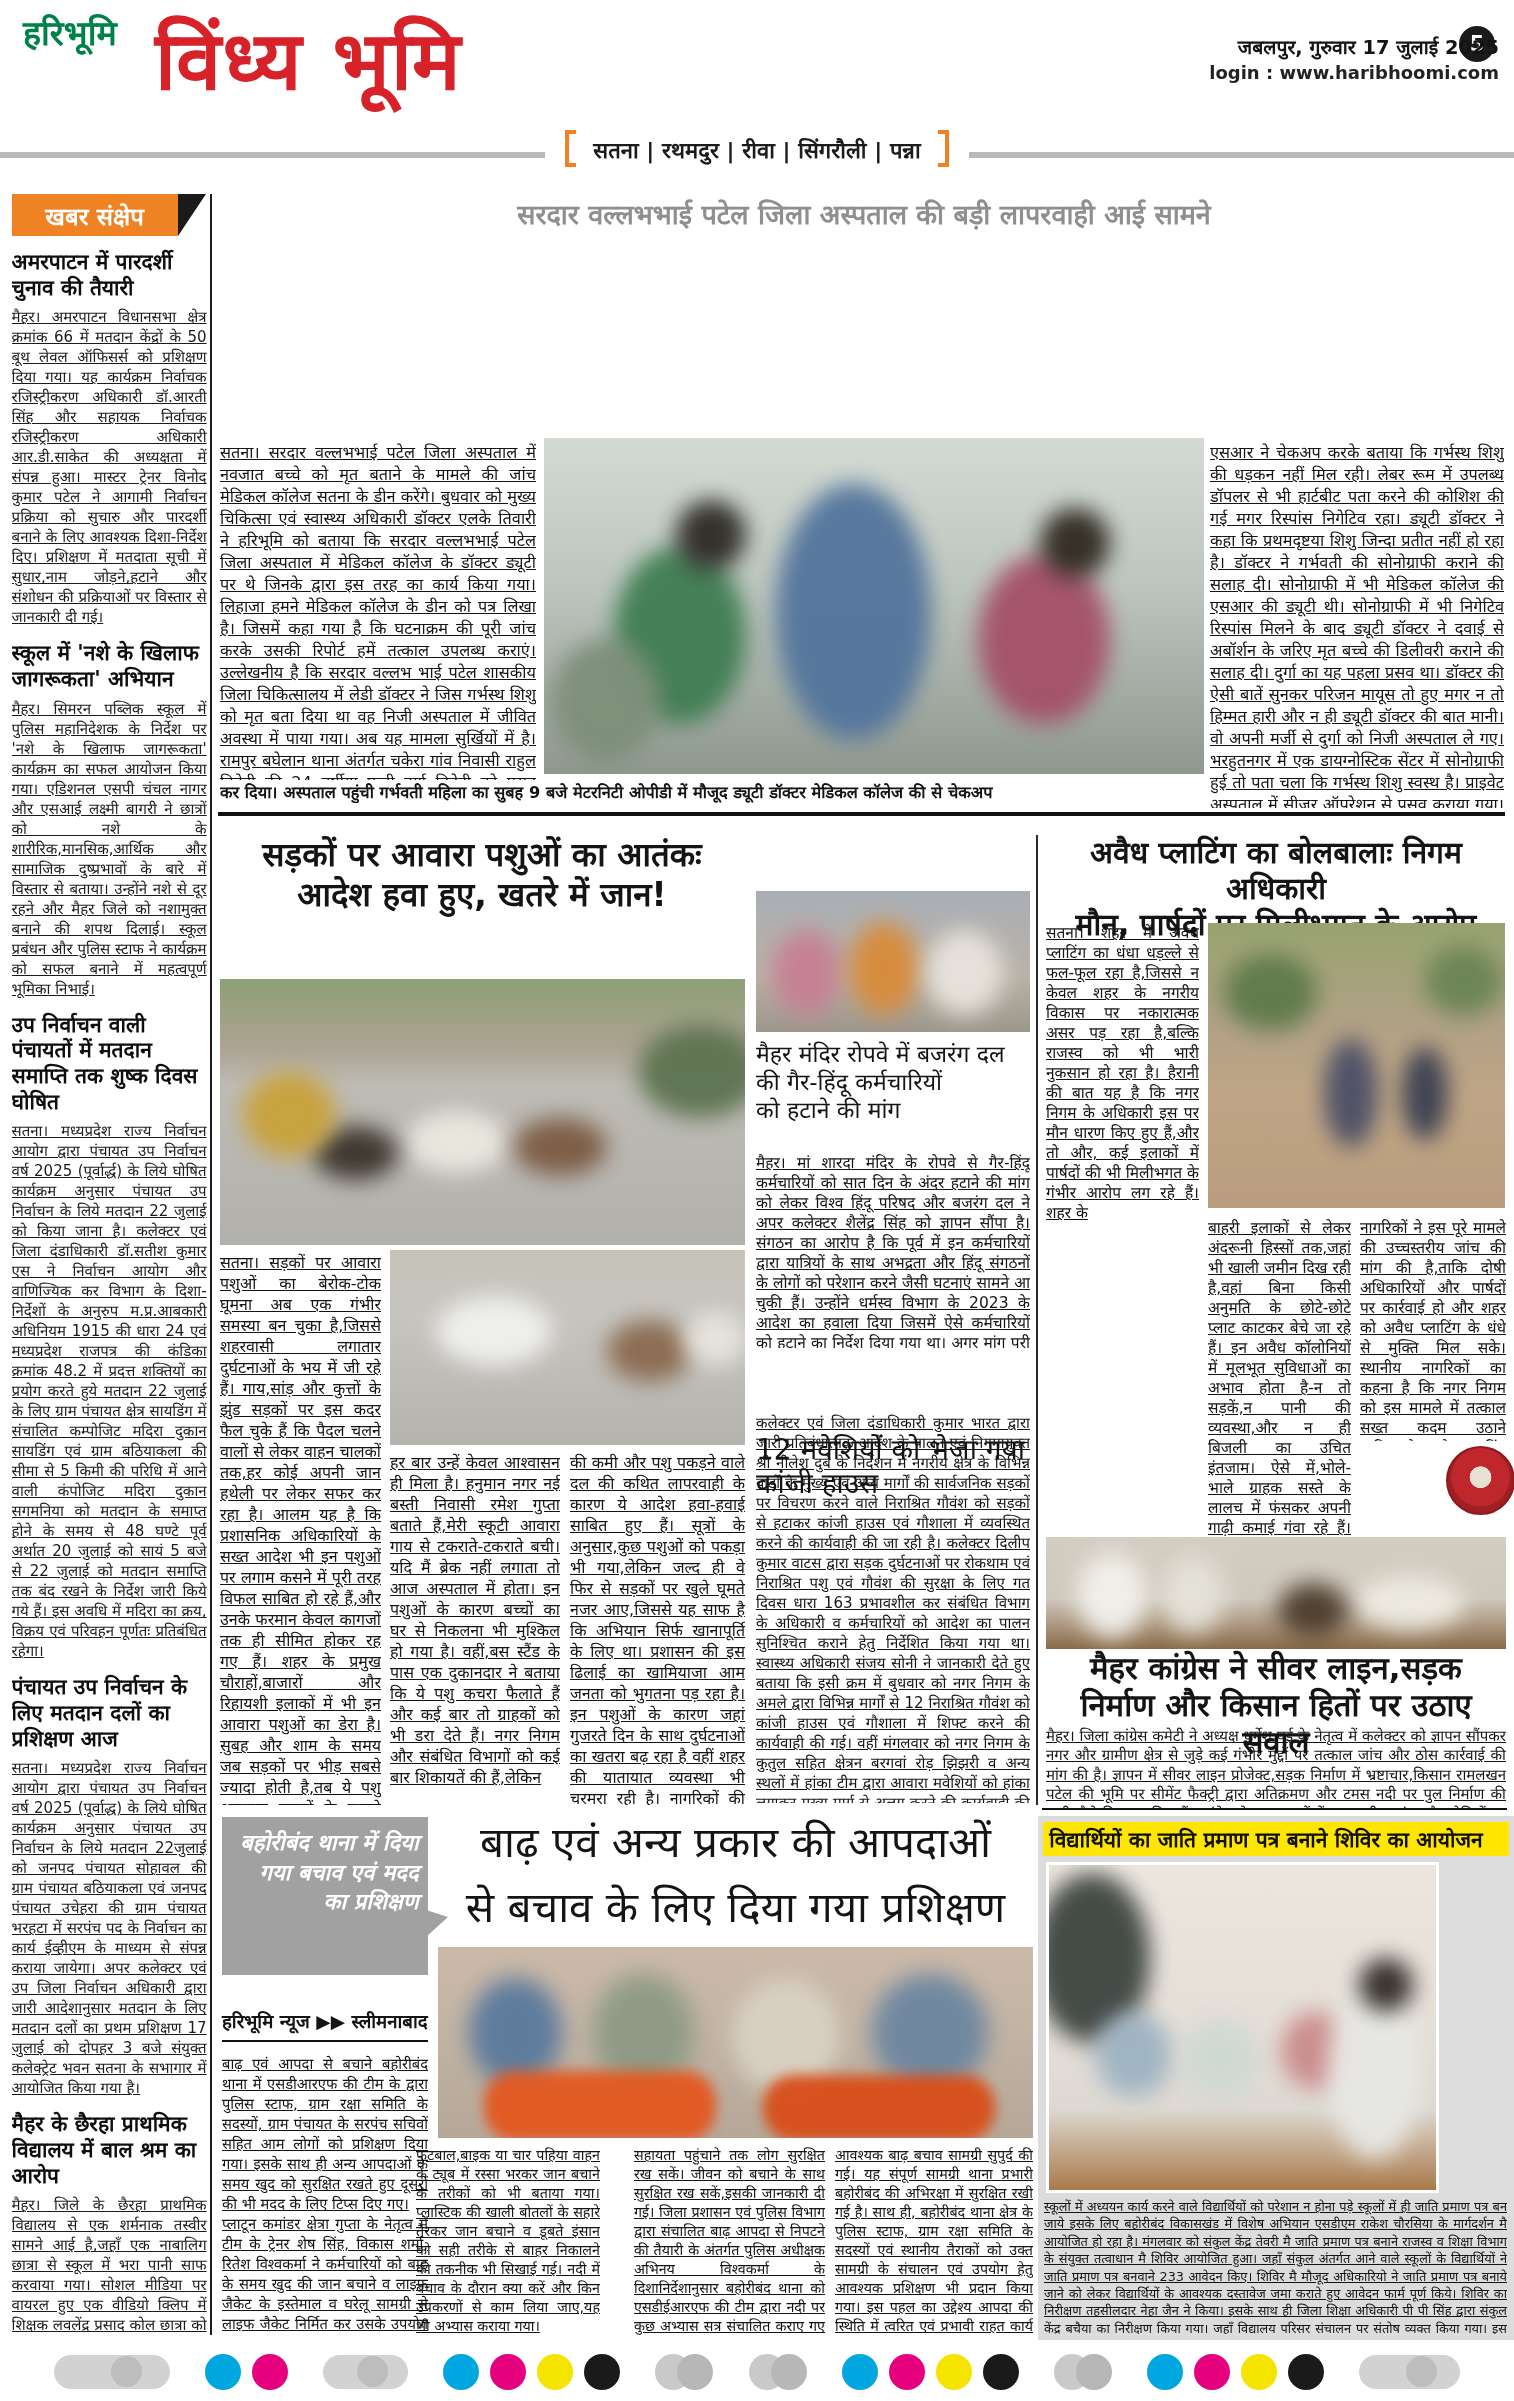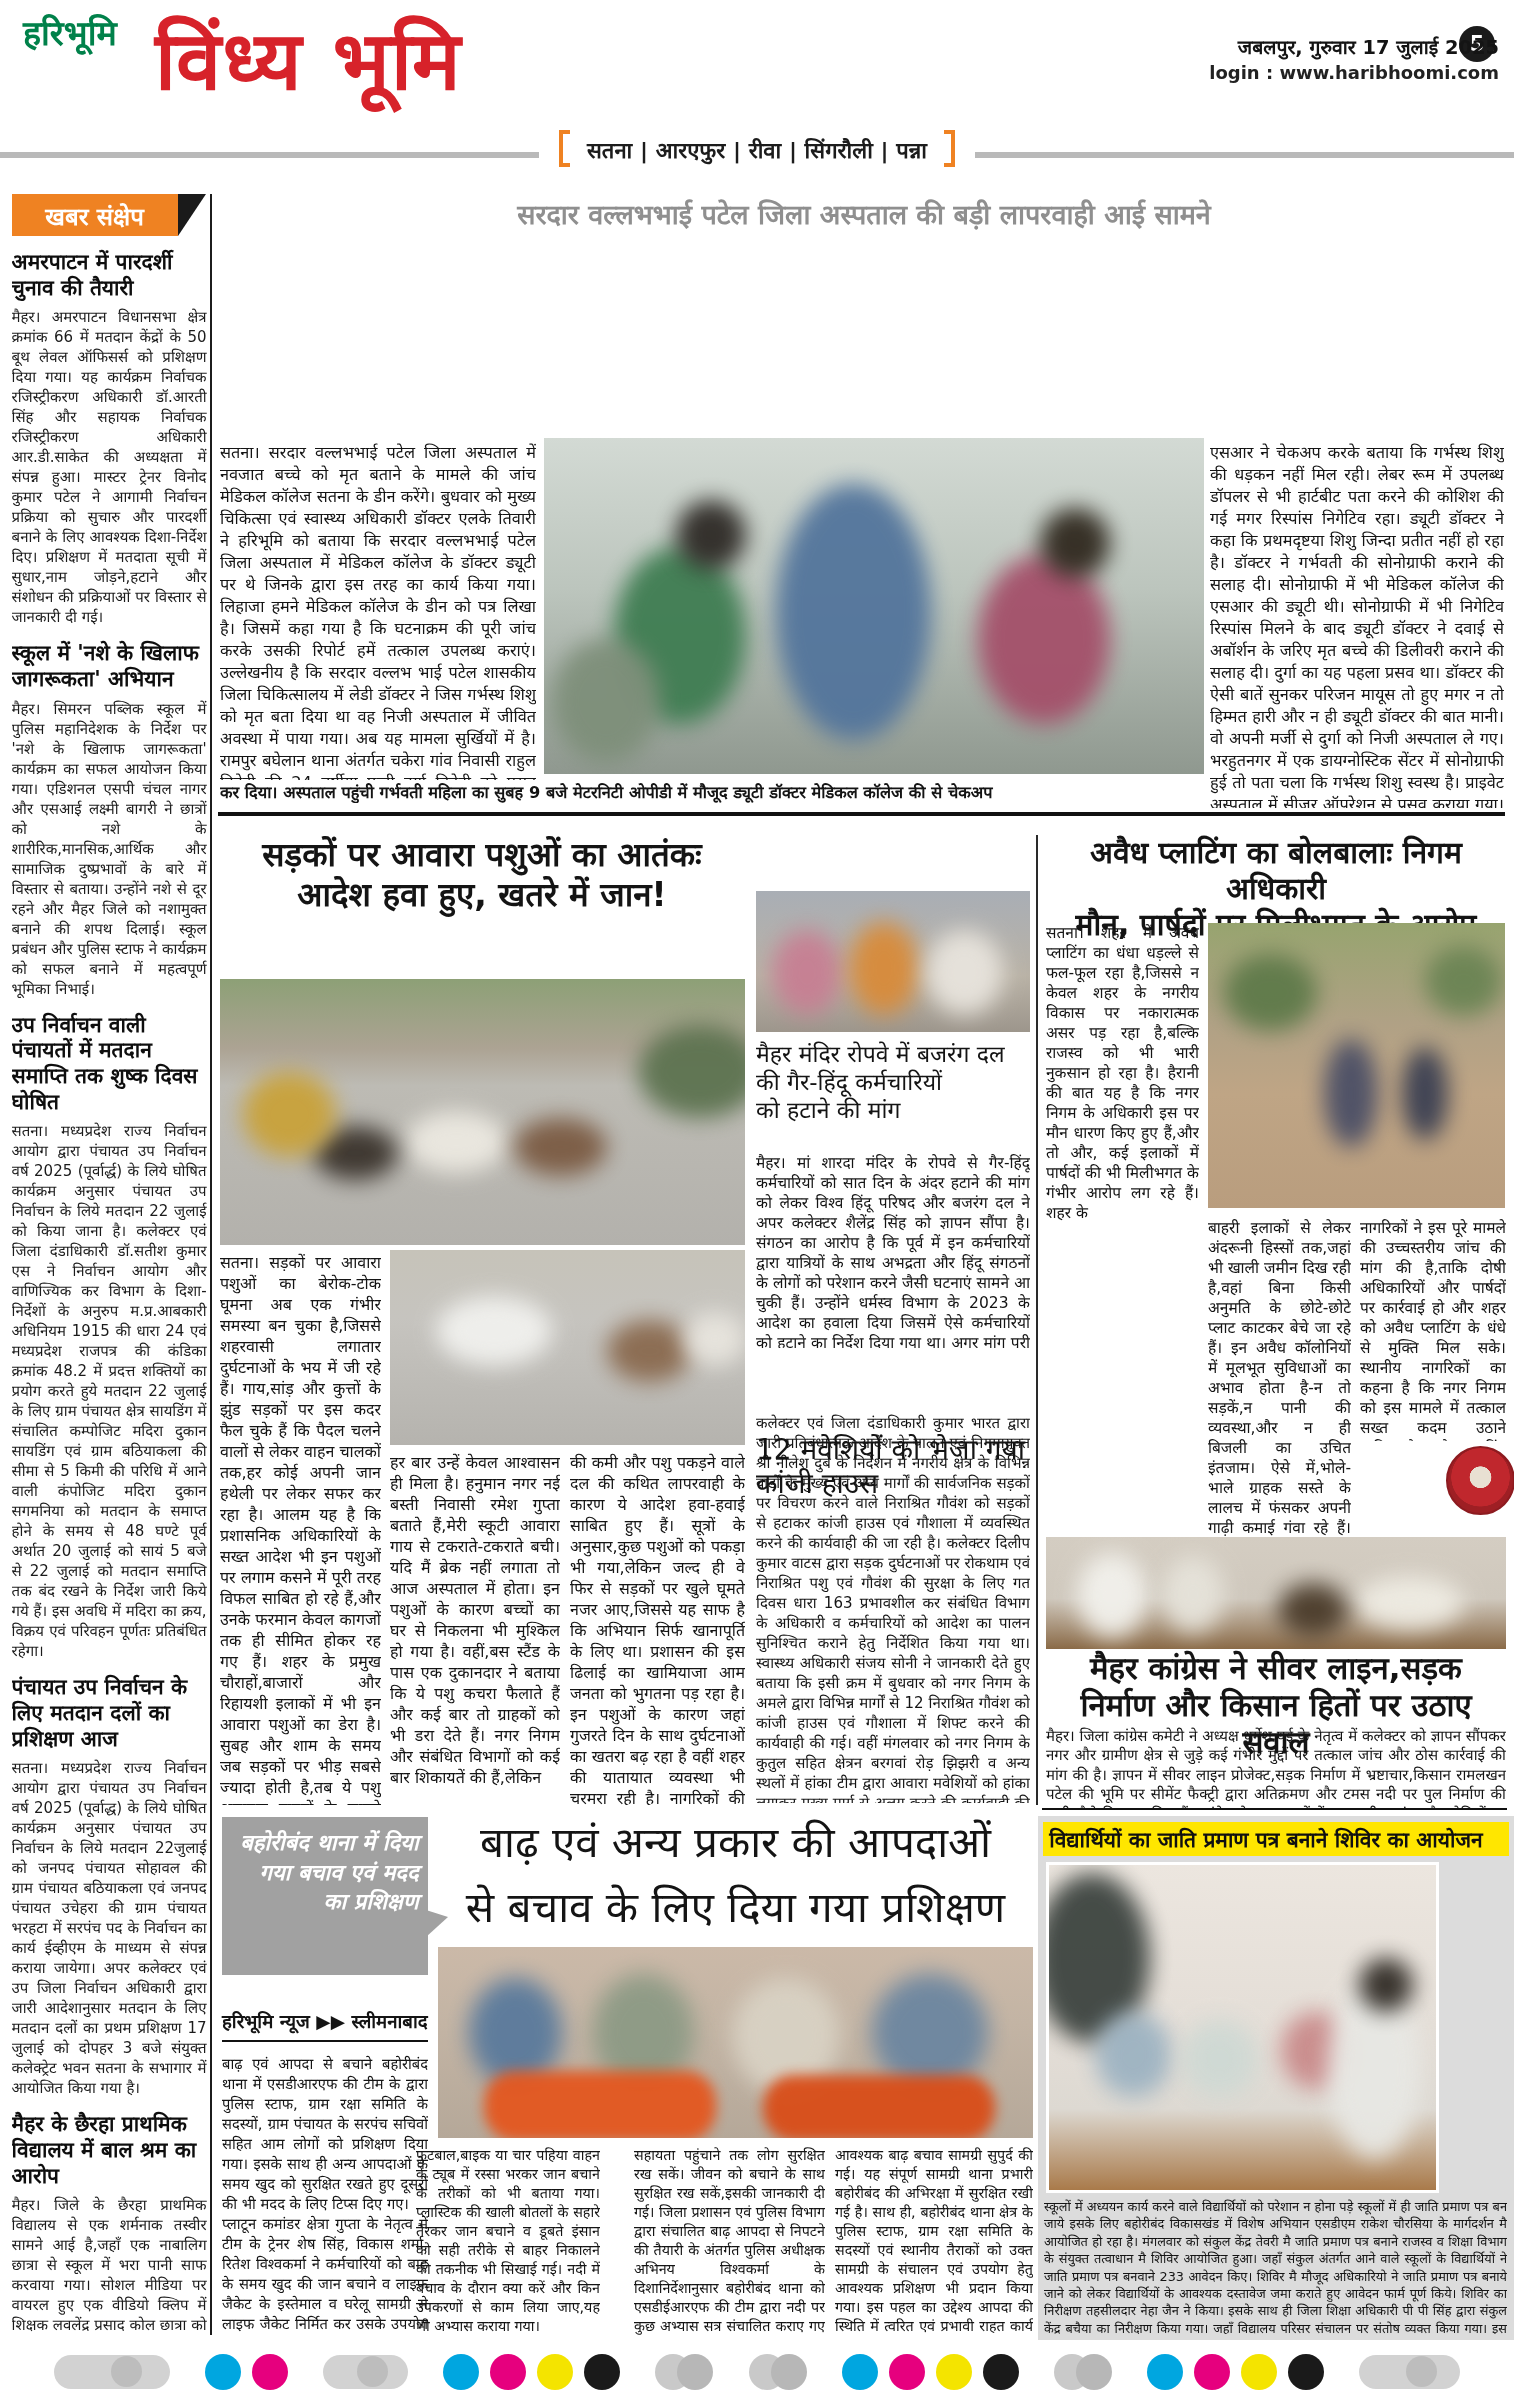--- a/index.html
+++ b/index.html
@@ -1,20 +1,20 @@
 <!DOCTYPE html>
 <html lang="hi" style="font-size:12.4px"><head>
 <meta charset="utf-8">
 <style>
   html,body{margin:0;padding:0;background:#fff;}
   .page{position:relative;width:1514px;height:2401px;background:#fff;overflow:hidden;
         font-family:"DejaVu Sans","Liberation Sans",sans-serif;color:#141414;}
   .abs{position:absolute;}
   .pre{white-space:pre-line;}
-  .just{text-align:justify;text-justify:inter-word;}
+  .just{text-align:justify;text-justify:inter-word;text-decoration:underline;}
   .hidden-of{overflow:hidden;}
 
   
   .masthead-small{left:23px;top:9.3px;font-size:34px;font-weight:bold;color:#00814a;}
   .masthead-title{left:155px;top:1.5px;font-size:81px;font-weight:bold;color:#d7222a;letter-spacing:1.5px;}
   .page-badge{left:1459px;top:26px;width:36px;height:36px;border-radius:50%;background:#1b1b1b;color:#fff;
               font-size:21px;font-weight:bold;display:flex;align-items:center;justify-content:center;}
   .dateline{left:1166px;top:33px;width:333px;text-align:right;font-size:19.4px;font-weight:bold;}
   .login-line{left:1166px;top:62px;width:333px;text-align:right;font-size:18px;font-weight:bold;color:#222;}
   .cities-line{left:0;top:152px;width:100%;height:6.2px;background:#b9b9b9;}
@@ -99,21 +99,21 @@
 
   <div class="abs masthead-small">हरिभूमि</div>
   <div class="abs masthead-title">विंध्य भूमि</div>
   <div class="abs page-badge">5</div>
   <div class="abs dateline">जबलपुर, गुरुवार 17 जुलाई 2025</div>
   <div class="abs login-line">login : www.haribhoomi.com</div>
   <div class="abs cities-line"></div>
   <div class="abs cities-box">
     <div class="cities-inner">
       <span class="bracket l"></span>
-      <span class="cities-text">सतना | आरएफुर | रीवा | सिंगरौली | पन्ना</span>
+      <span class="cities-text">सतना | रथमदुर | रीवा | सिंगरौली | पन्ना</span>
       <span class="bracket r"></span>
     </div>
   </div>
 
   <div class="abs v-rule"></div>
   <div class="abs sidebar">
     <div class="brief-header">खबर संक्षेप</div>
     <div class="brief-article">
       <h3>अमरपाटन में पारदर्शी चुनाव की तैयारी</h3>
       <p class="just">मैहर। अमरपाटन विधानसभा क्षेत्र क्रमांक 66 में मतदान केंद्रों के 50 बूथ लेवल ऑफिसर्स को प्रशिक्षण दिया गया। यह कार्यक्रम निर्वाचक रजिस्ट्रीकरण अधिकारी डॉ.आरती सिंह और सहायक निर्वाचक रजिस्ट्रीकरण अधिकारी आर.डी.साकेत की अध्यक्षता में संपन्न हुआ। मास्टर ट्रेनर विनोद कुमार पटेल ने आगामी निर्वाचन प्रक्रिया को सुचारु और पारदर्शी बनाने के लिए आवश्यक दिशा-निर्देश दिए। प्रशिक्षण में मतदाता सूची में सुधार,नाम जोड़ने,हटाने और संशोधन की प्रक्रियाओं पर विस्तार से जानकारी दी गई।</p>

